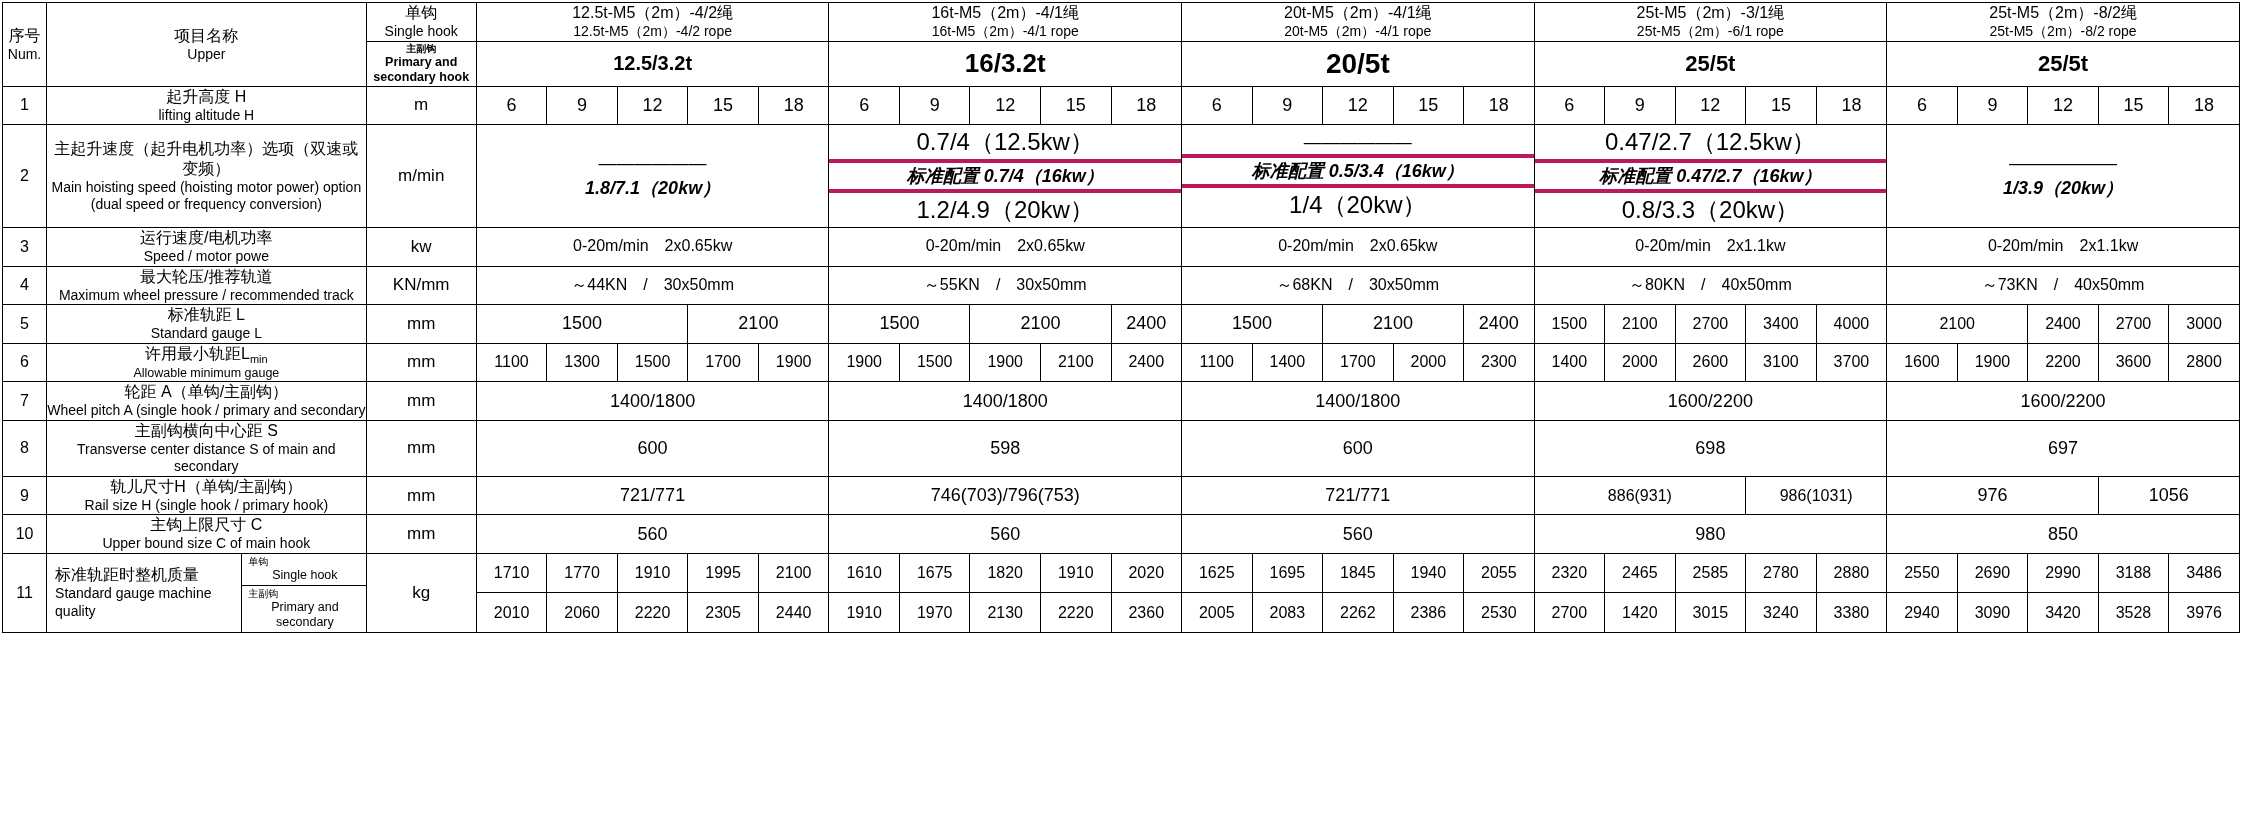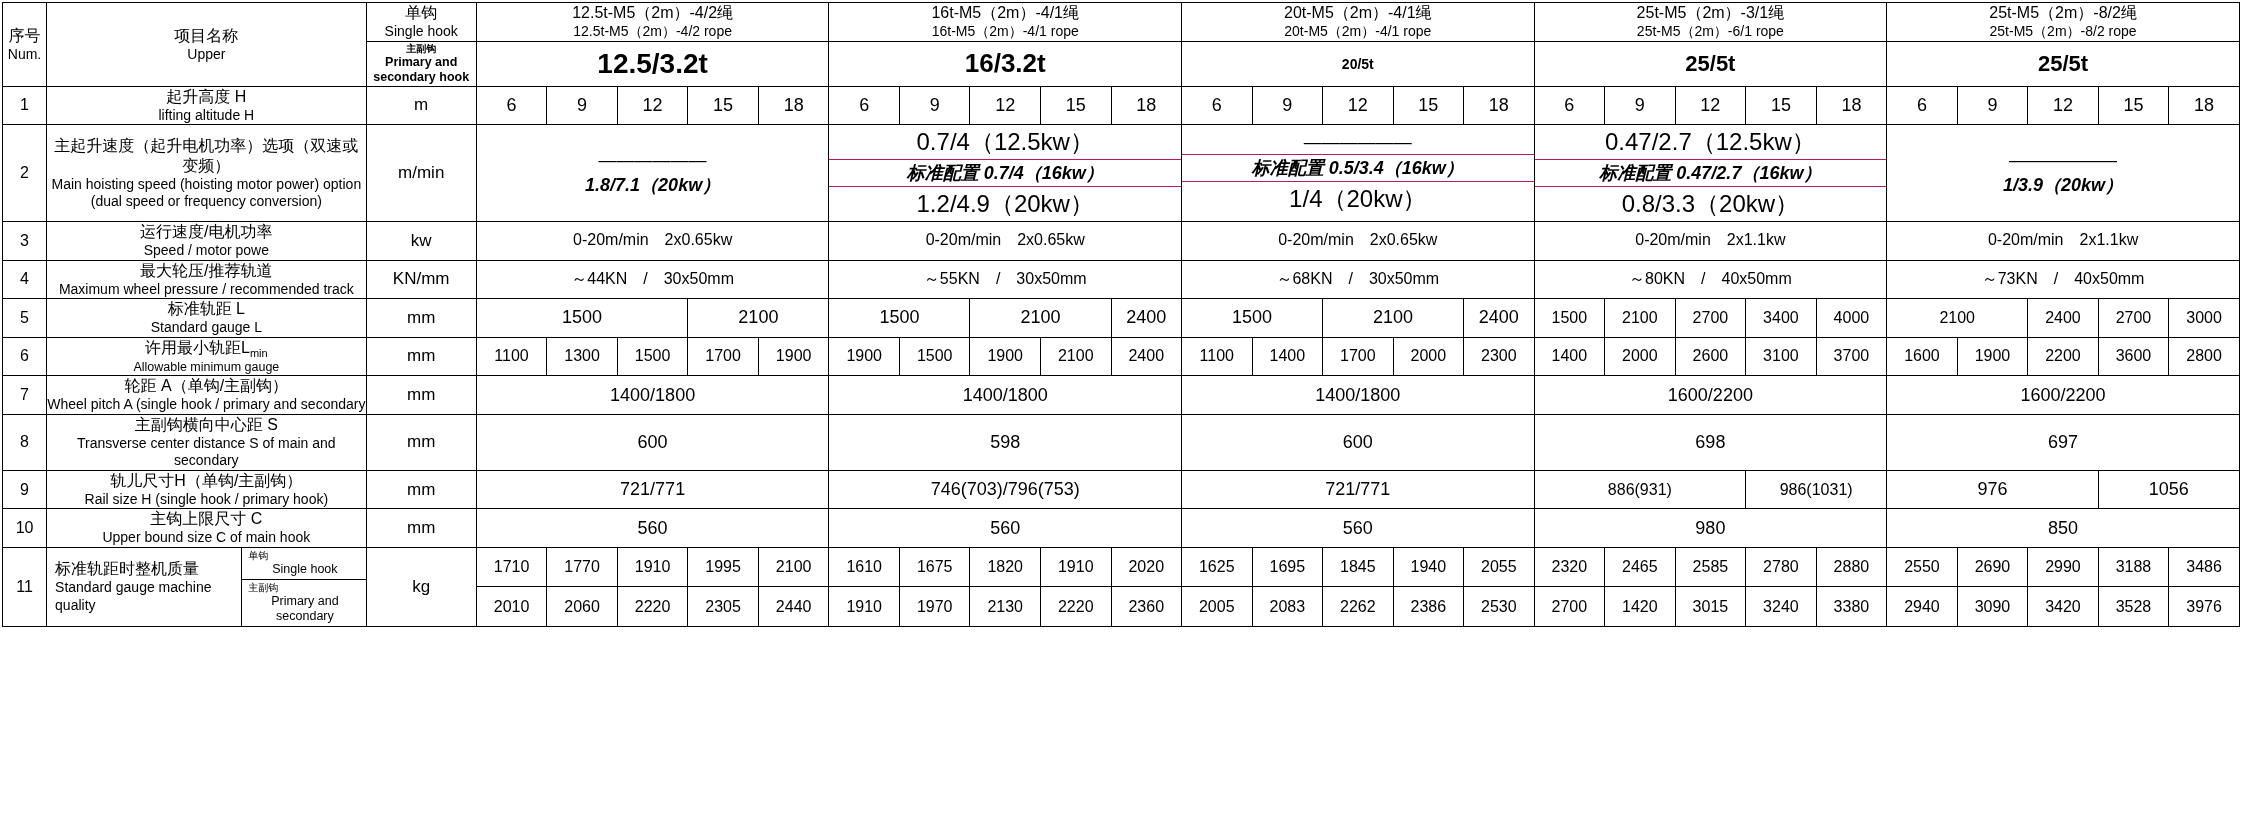--- a/index.html
+++ b/index.html
@@ -74,21 +74,21 @@
     font-size: 18px;
   }
   .plainline {
     font-size: 24px;
   }
   .dash {
     font-size: 18px;
     letter-spacing: 0px;
   }
   .hline {
-    border-top: 1px solid #be185d;
+    border-top: 4px solid #be185d;
   }
   .speedbox {
     display: flex;
     flex-direction: column;
     justify-content: center;
     height: 100%;
   }
   .speedbox > div {
     padding: 1px 0;
   }
@@ -198,23 +198,23 @@
       <div class="en">25t-M5（2m）-8/2 rope</div>
     </td>
   </tr>
 
   <tr>
     <td class="hdr">
       <div class="cn-sm" style="font-weight:bold">主副钩</div>
       <div class="en-sm" style="font-weight:bold">Primary and</div>
       <div class="en-sm" style="font-weight:bold">secondary hook</div>
     </td>
-    <td class="hdr" colspan="5" style="font-size:28px;font-weight:bold;padding:6px 12px">12.5/3.2t</td>
+    <td class="hdr" colspan="5" style="font-size:20px;font-weight:bold;padding:6px 12px">12.5/3.2t</td>
     <td class="hdr" colspan="5" style="font-size:26px;font-weight:bold;padding:6px 0">16/3.2t</td>
-    <td class="hdr" colspan="5" style="font-size:14px;font-weight:bold;padding:6px 0">20/5t</td>
+    <td class="hdr" colspan="5" style="font-size:28px;font-weight:bold;padding:6px 0">20/5t</td>
     <td class="hdr" colspan="5" style="font-size:22px;font-weight:bold;padding:6px 0">25/5t</td>
     <td class="hdr" colspan="5" style="font-size:22px;font-weight:bold;padding:6px 0">25/5t</td>
   </tr>
 
   <tr>
     <td class="num">1</td>
     <td class="itemcell">
       <div class="cn">起升高度 H</div>
       <div class="en">lifting altitude H</div>
     </td>

